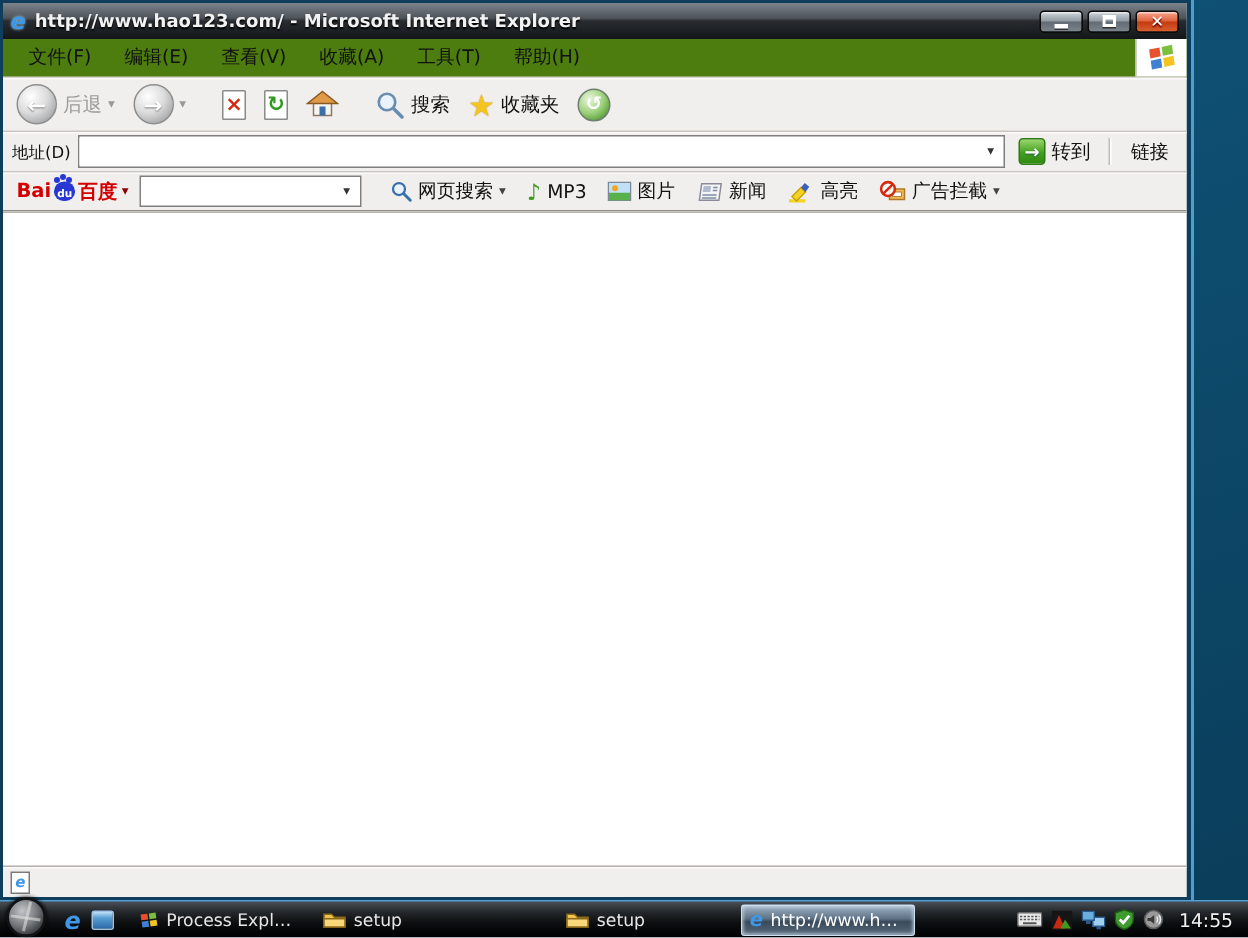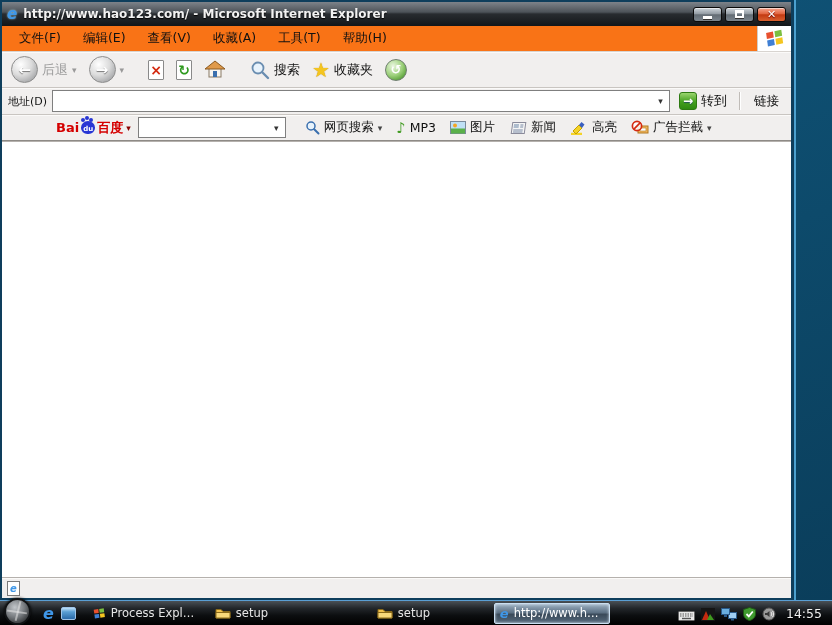--- a/index.html
+++ b/index.html
@@ -26,21 +26,21 @@
   .winbtn { width:29px; height:15px; border-radius:3px; border:1px solid #0a0a0a;
     background:linear-gradient(#cfd6dc,#939ca4 45%,#636c74 52%,#7b858e);
     box-shadow:inset 0 1px 0 rgba(255,255,255,.55);
     display:flex; align-items:center; justify-content:center; cursor:default; }
   .winbtn.close { background:linear-gradient(#f5a58f,#e2653f 45%,#c33a12 52%,#d8602f); }
   .glyph-min { width:9px; height:3px; background:#fff; margin-top:6px; box-shadow:0 1px 0 #333; }
   .glyph-max { width:9px; height:8px; border:2px solid #fff; border-top-width:3px; box-shadow:0 1px 0 #333; }
   .glyph-x { color:#fff; font-weight:bold; font-size:11px; line-height:1; text-shadow:0 1px 1px #600; }
 
   .menubar { height:26px; flex:0 0 26px; display:flex; align-items:center; padding-left:6px;
-    background:#f97316; border-bottom:1px solid #d8d4d0; }
+    background:#4d7c0f; border-bottom:1px solid #d8d4d0; }
   .menu-item { padding:4px 11px; color:#111; font-size:12.5px; cursor:default; }
   .menubar .spacer { flex:1; }
   .throbber { width:34px; height:25px; background:#fff; border-left:1px solid #d0ccc8;
     display:flex; align-items:center; justify-content:center; }
 
   .toolbar { height:36px; flex:0 0 36px; display:flex; align-items:center; gap:6px;
     padding:0 6px; background:#f1efee; border-bottom:1px solid #c9c5c1;
     box-shadow:inset 0 1px 0 #fbfaf9; }
   .tbtn { display:flex; align-items:center; gap:4px; padding:2px 3px; border-radius:3px; cursor:default; }
   .navcircle { width:27px; height:27px; border-radius:50%;
@@ -78,21 +78,21 @@
     background:linear-gradient(#9ad56e,#44a01e 55%,#2f8a12);
     color:#fff; font-weight:bold; font-size:12px; display:flex; align-items:center; justify-content:center;
     text-shadow:0 1px 1px #255; }
   .links-sep { width:1px; height:18px; background:#c0bcb8; box-shadow:1px 0 0 #fff; margin:0 3px; }
   .links-label { font-size:12.5px; color:#111; padding:0 6px; cursor:default; }
 
   .baidubar { height:26px; flex:0 0 26px; display:flex; align-items:center; gap:4px;
     padding:0 6px; background:#f1efee; border-bottom:1px solid #8e8a86;
     box-shadow:inset 0 1px 0 #fbfaf9; }
   .bd-logo { display:flex; align-items:center; gap:1px; padding:1px 3px; cursor:default; }
-  .bd-bai { color:#d40000; font-weight:bold; font-size:13px;margin-left:45px; }
+  .bd-bai { color:#d40000; font-weight:bold; font-size:13px; }
   .bd-paw { position:relative; width:14px; height:13px; background:#2836d4;
     border-radius:50% 50% 46% 46%; margin:0 1px; }
   .bd-paw::before { content:""; position:absolute; top:-3px; left:0; width:4px; height:4px;
     border-radius:50%; background:#2836d4; box-shadow:8px 0 0 #2836d4, 4px -2px 0 #2836d4; }
   .bd-du { position:absolute; left:0; right:0; bottom:1px; text-align:center;
     color:#fff; font-size:7px; font-weight:bold; }
   .bd-cn { color:#d40000; font-weight:bold; font-size:13px; }
   .bd-caret { font-size:9px; color:#8a0000; margin-left:2px; }
   .bd-combo { width:148px; display:flex; align-items:center; height:21px; background:#fff;
     border:1px solid #7f7f7f; margin-right:10px; }
@@ -129,21 +129,21 @@
   .task-buttons { display:flex; align-items:center; gap:6px; flex:1; }
   .task { display:flex; align-items:center; gap:5px; width:116px; height:21px; padding:0 5px;
     border-radius:2px; color:#e6e6e6; font-size:11.5px; white-space:nowrap; overflow:hidden;
     cursor:pointer; }
   .task:nth-child(3) { margin-left:40px; }
   .task.active { border:1px solid #c9dff2;
     background:linear-gradient(#9fb2c4 0%,#5d7184 45%,#3a4a5a 55%,#55687a 100%);
     box-shadow:inset 0 0 3px #dce8f4; color:#fff; }
   .task .ie-e { font-size:13px; }
   .task-label { overflow:hidden; text-overflow:ellipsis; }
-  .tray { display:flex; align-items:flex-end; gap:6px; padding:0 6px 0 10px; }
+  .tray { display:flex; align-items:center; gap:6px; padding:0 6px 0 10px; }
   .clock { color:#f0f0f0; font-size:12.5px; margin-left:4px; text-shadow:0 1px 1px #000; }
   svg { display:block; }
 </style>
 </head>
 <body>
 
 <div class="desktop">
 
   <div class="ie-window">
 

